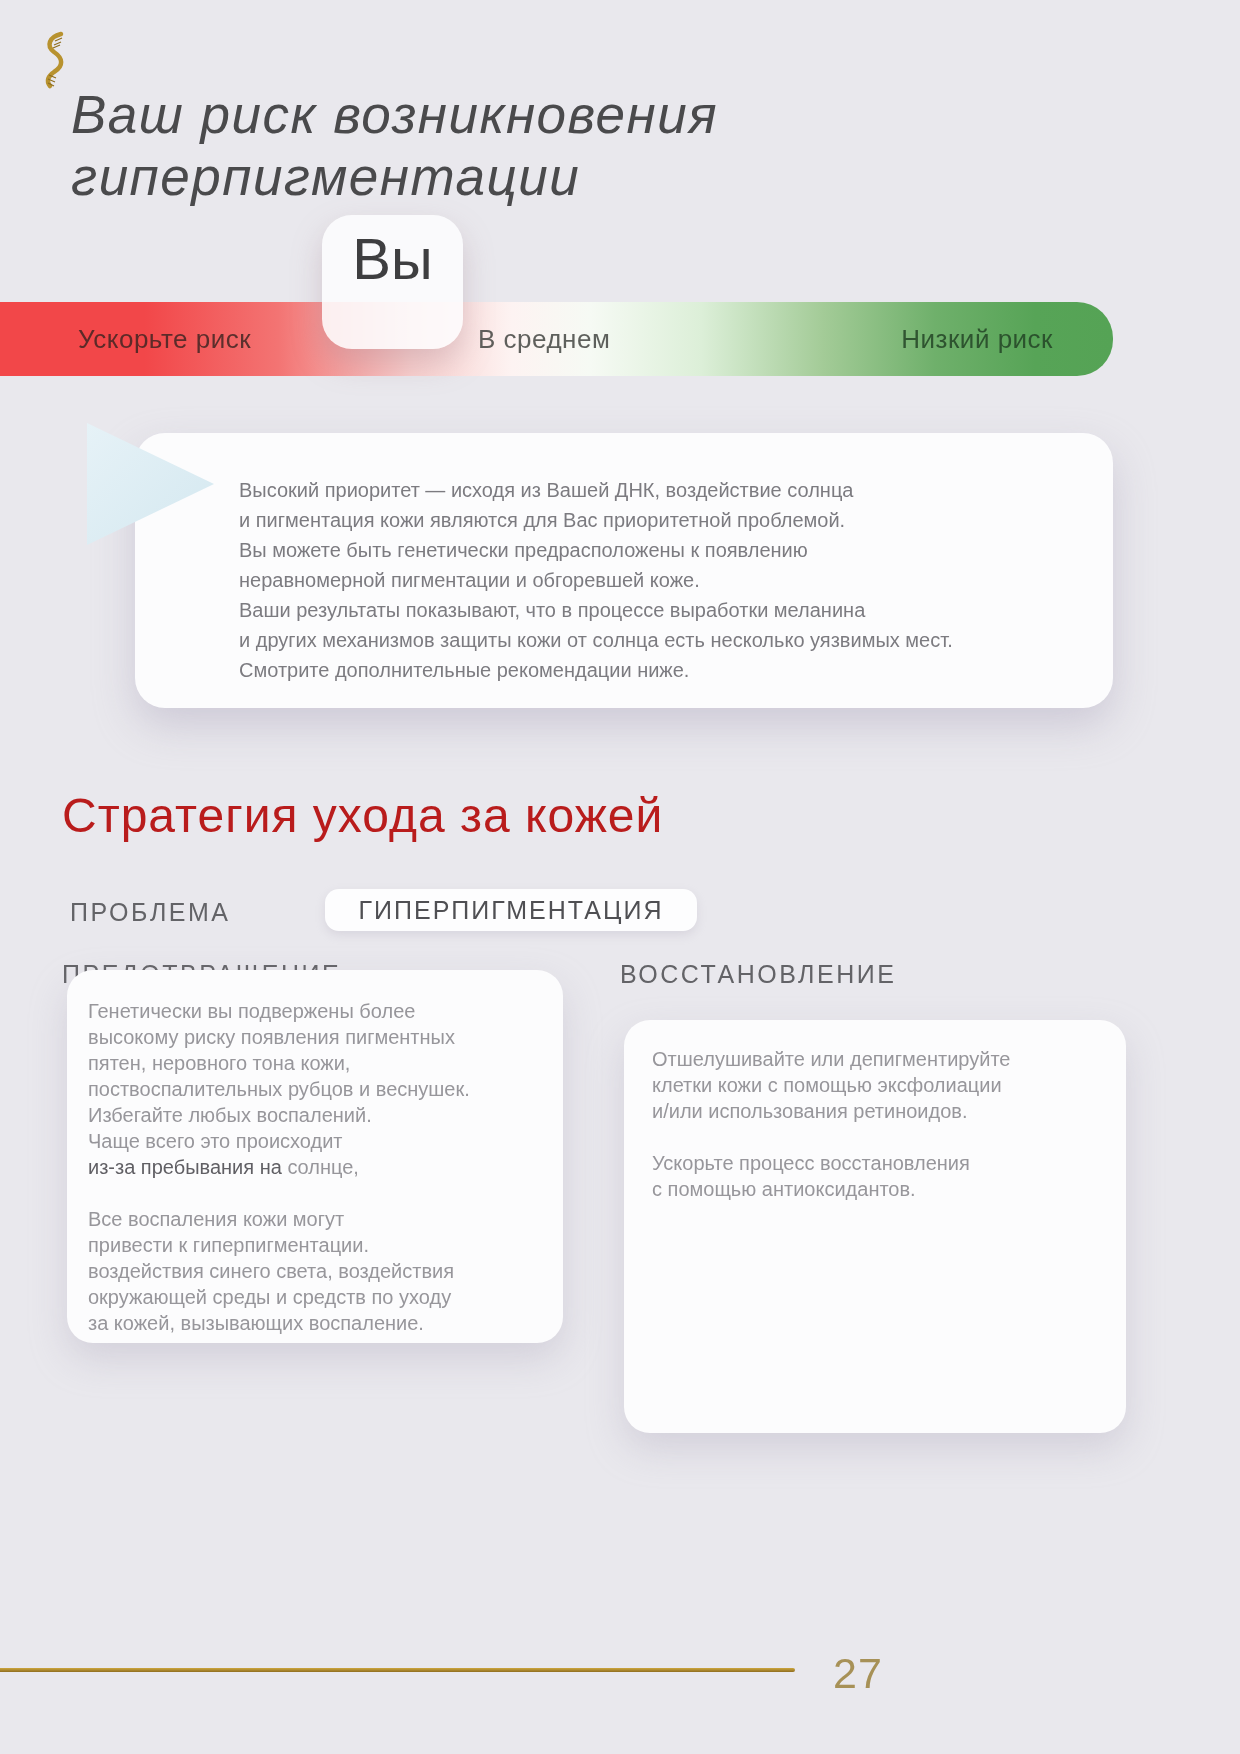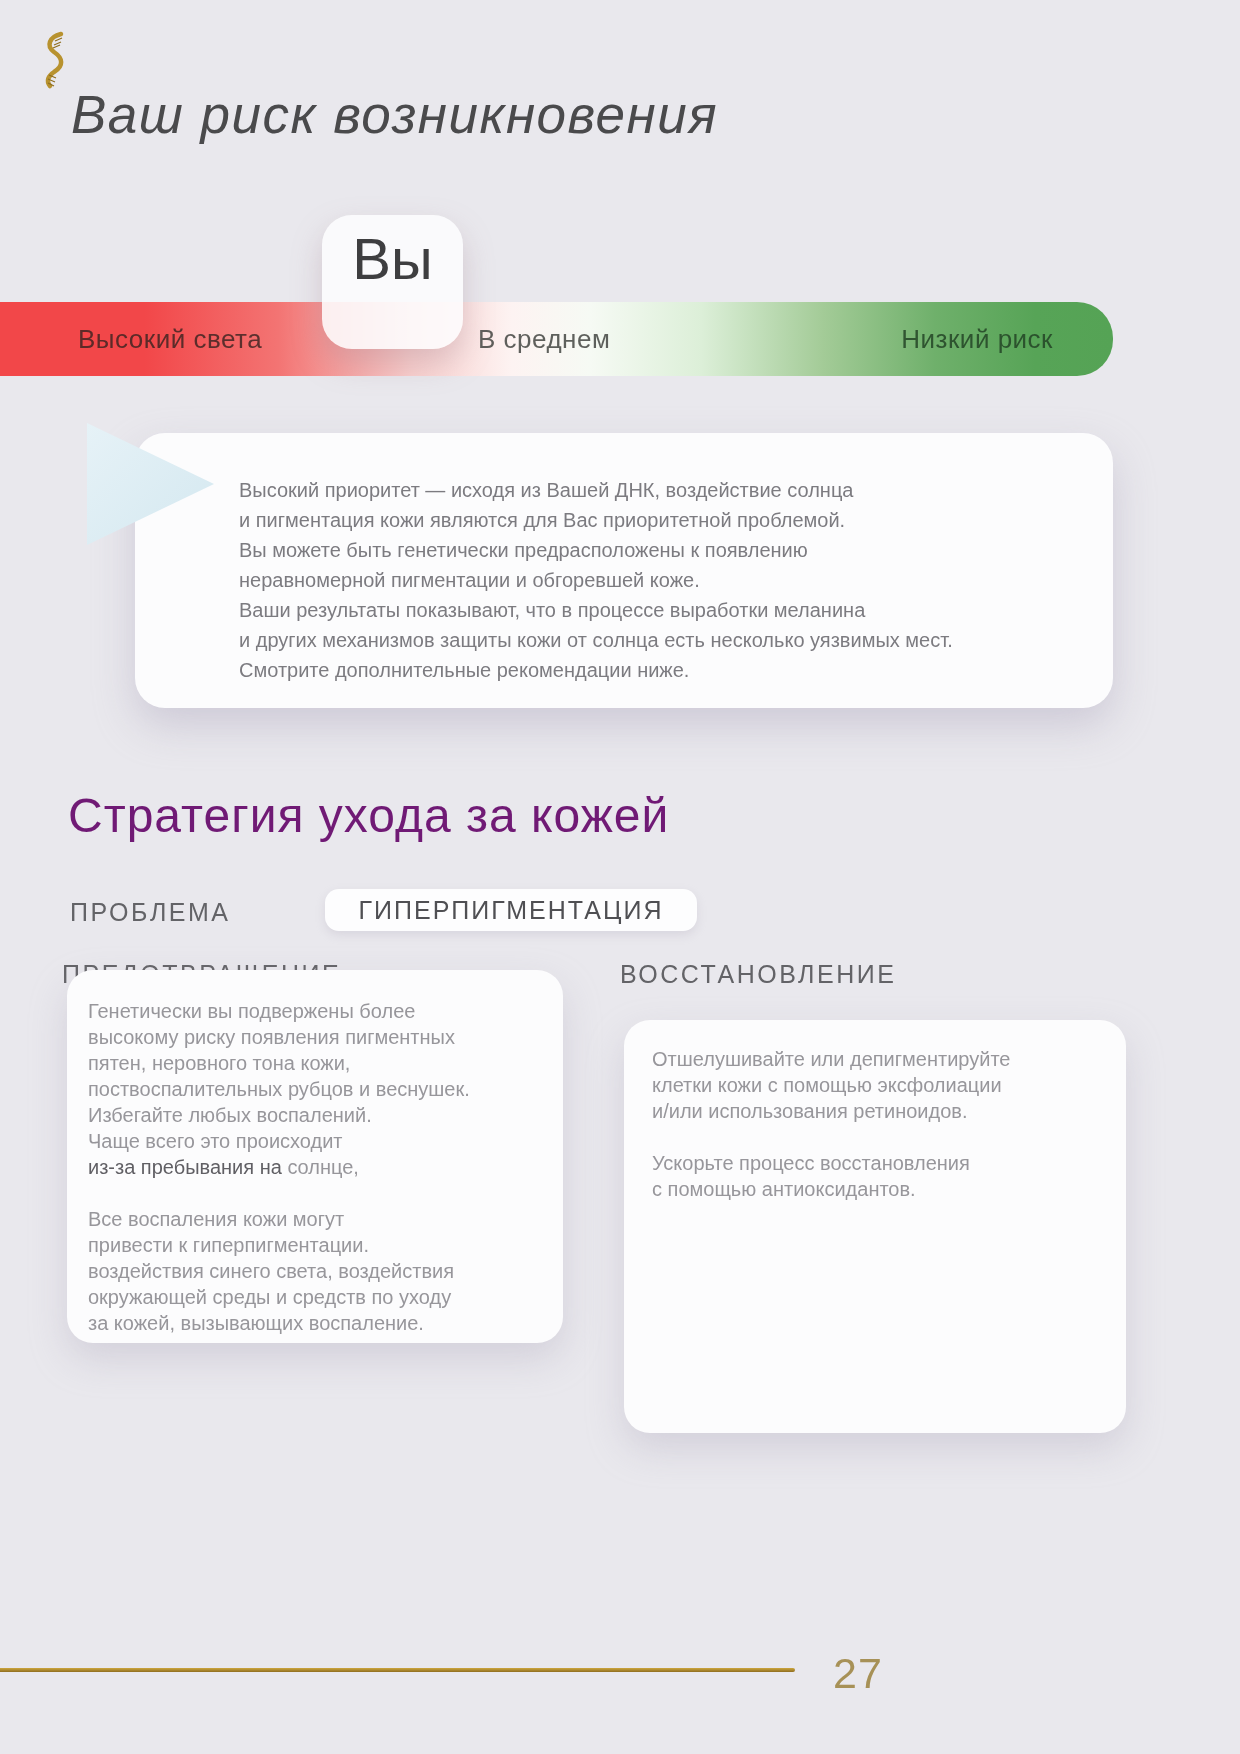--- a/index.html
+++ b/index.html
@@ -17,22 +17,22 @@
   
   .logo{left:42px;top:30px;width:26px;height:60px;}
 
   
   .h1{
     left:71px;top:84px;
     font-size:53px;font-weight:300;line-height:62px;
     letter-spacing:1.5px;color:#4a4a4c;font-style:italic;
   }
   .h2{
-    left:68px;top:788px;
-    font-size:48px;font-weight:300;letter-spacing:1px;color:#701a75;
+    left:62px;top:788px;
+    font-size:48px;font-weight:300;letter-spacing:1px;color:#b91c1c;
   }
 
   
   .risk-bar{
     left:0;top:302px;width:1113px;height:74px;
     border-radius:0 36px 36px 0;
     background:linear-gradient(90deg,
       #f24749 0%, #f24749 13%,
       #f37473 25%,
       #f9cfcd 37%,
@@ -125,24 +125,25 @@
 <div>
 
   <svg class="abs logo" viewBox="0 0 26 58">
     <path d="M19 3 C 7 6, 4 15, 12 21 C 21 27, 22 35, 12 41 C 6 45, 4 50, 8 55" fill="none" stroke="#b8922f" stroke-width="4.5" stroke-linecap="round"></path>
     <path d="M13 10 L20 7 M12 14 L19 11 M11 17 L18 14" stroke="#8f6e20" stroke-width="1.2"></path>
     <path d="M7 44 L14 47 M6 48 L13 51 M6 52 L12 55" stroke="#8f6e20" stroke-width="1.2"></path>
   </svg>
 
   <div class="abs h1">
     <div>Ваш риск возникновения</div>
+    <div>гиперпигментации</div>
   </div>
 
   <div class="abs risk-bar">
-    <span class="risk-label high">Высокий света</span>
+    <span class="risk-label high">Ускорьте риск</span>
     <span class="risk-label medium">В среднем</span>
     <span class="risk-label low">Низкий риск</span>
   </div>
   <div class="abs you-marker">
     <span>Вы</span>
   </div>
 
   <div class="abs pointer-triangle"></div>
   <div class="abs summary-card">
     <div class="pre">Высокий приоритет — исходя из Вашей ДНК, воздействие солнца

